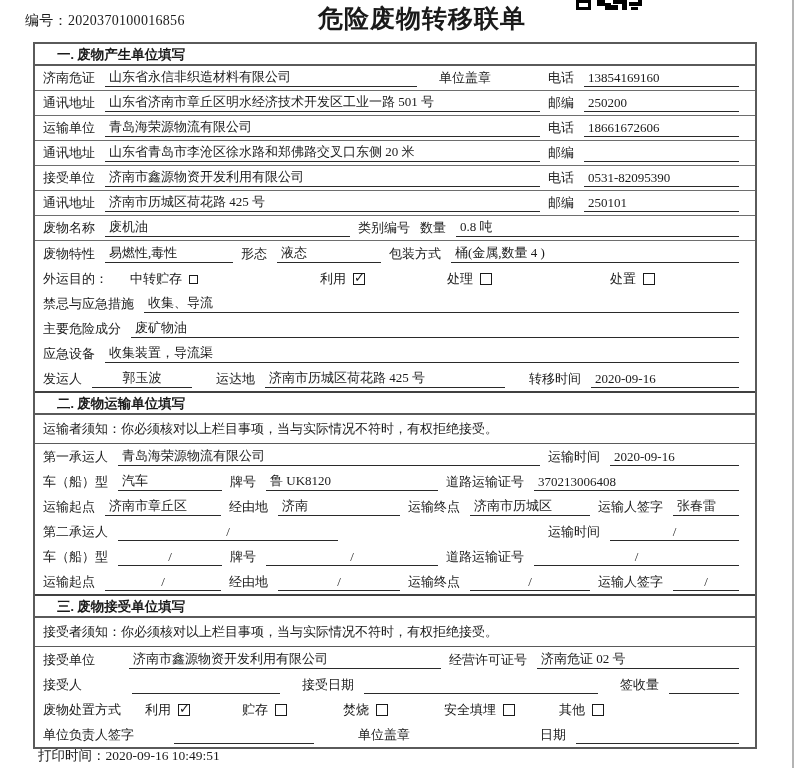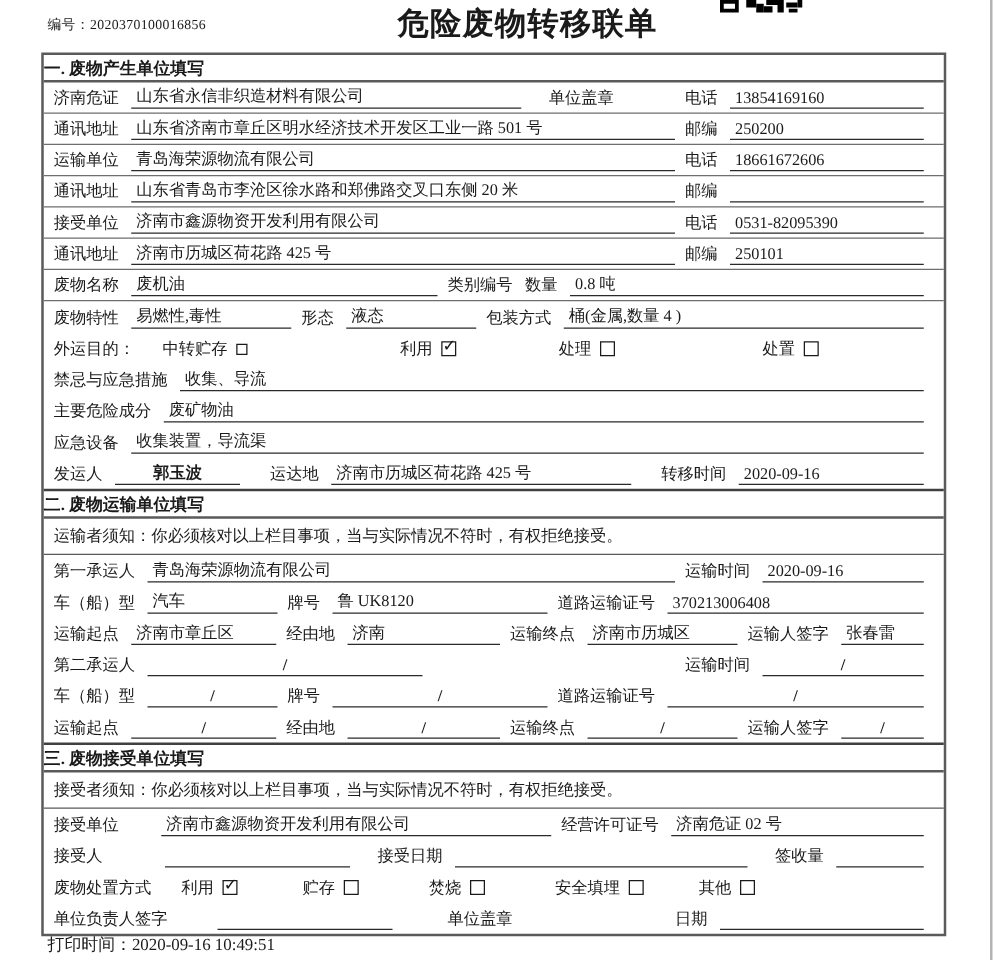--- a/index.html
+++ b/index.html
@@ -3,49 +3,49 @@
 <meta charset="utf-8">
 <style>
   html,body{margin:0;padding:0;}
   body{
     width:796px;height:768px;overflow:hidden;background:#ffffff;position:relative;
     font-family:"Liberation Serif","DejaVu Serif",serif;
     color:#1a1a1a;font-size:13px;
   }
   .page{position:absolute;inset:0;}
   .page-edge{position:absolute;top:0;right:2px;width:2px;height:768px;background:#b4b4b4;}
-  .doc-number{position:absolute;left:38px;top:12px;font-size:11px;letter-spacing:.3px;}
+  .doc-number{position:absolute;left:25px;top:12px;font-size:14px;letter-spacing:.3px;}
   .doc-title{position:absolute;left:0;right:0;top:2px;text-align:center;font-size:25px;font-weight:700;letter-spacing:1px;padding-left:48px;}
   .qr{position:absolute;left:576px;top:0;}
   .form{
     position:absolute;left:33px;top:42px;width:724px;box-sizing:border-box;
     border:2px solid #5a5a5a;background:#fff;
   }
   .sec2,.sec3{border-top:2px solid #404040;}
   .sec-h{
-    height:22px;line-height:21px;padding:0 0;font-weight:700;font-size:13.5px;
+    height:22px;line-height:21px;padding:0 22px;font-weight:700;font-size:13.5px;
     border-bottom:2px solid #5a5a5a;box-sizing:border-box;
   }
   .row{
     display:flex;align-items:flex-end;height:25px;box-sizing:border-box;
     padding:0 8px 3px 8px;white-space:nowrap;
   }
   .row.sep{border-bottom:1px solid #6e6e6e;}
   .notice{
     height:29px;align-items:center;padding-bottom:0;
     border-bottom:1px solid #5a5a5a;box-sizing:border-box;display:flex;padding-left:8px;
   }
   .lbl{flex:none;margin-right:10px;}
   .lc{flex:none;width:505px;display:flex;align-items:flex-end;}
   .u{
     display:flex;align-items:flex-end;border-bottom:1px solid #2a2a2a;
     padding:0 4px;min-height:15px;overflow:hidden;box-sizing:border-box;margin-right:8px;
   }
   .u.grow{flex:1;}
-  .u.c{justify-content:center;font-weight:bold;}
+  .u.c{justify-content:center;}
   .cbg{display:inline-flex;align-items:center;}
   .cblbl{margin-right:7px;}
   .cb{
     display:inline-block;width:12px;height:12px;border:1px solid #1a1a1a;
     position:relative;box-sizing:border-box;background:#fff;
   }
   .cb.sm{width:9px;height:9px;}
   .cb.checked::after{
     content:"\2713";position:absolute;left:0px;top:-4px;font-size:13px;font-weight:700;
     font-family:"DejaVu Sans","Liberation Sans",sans-serif;

